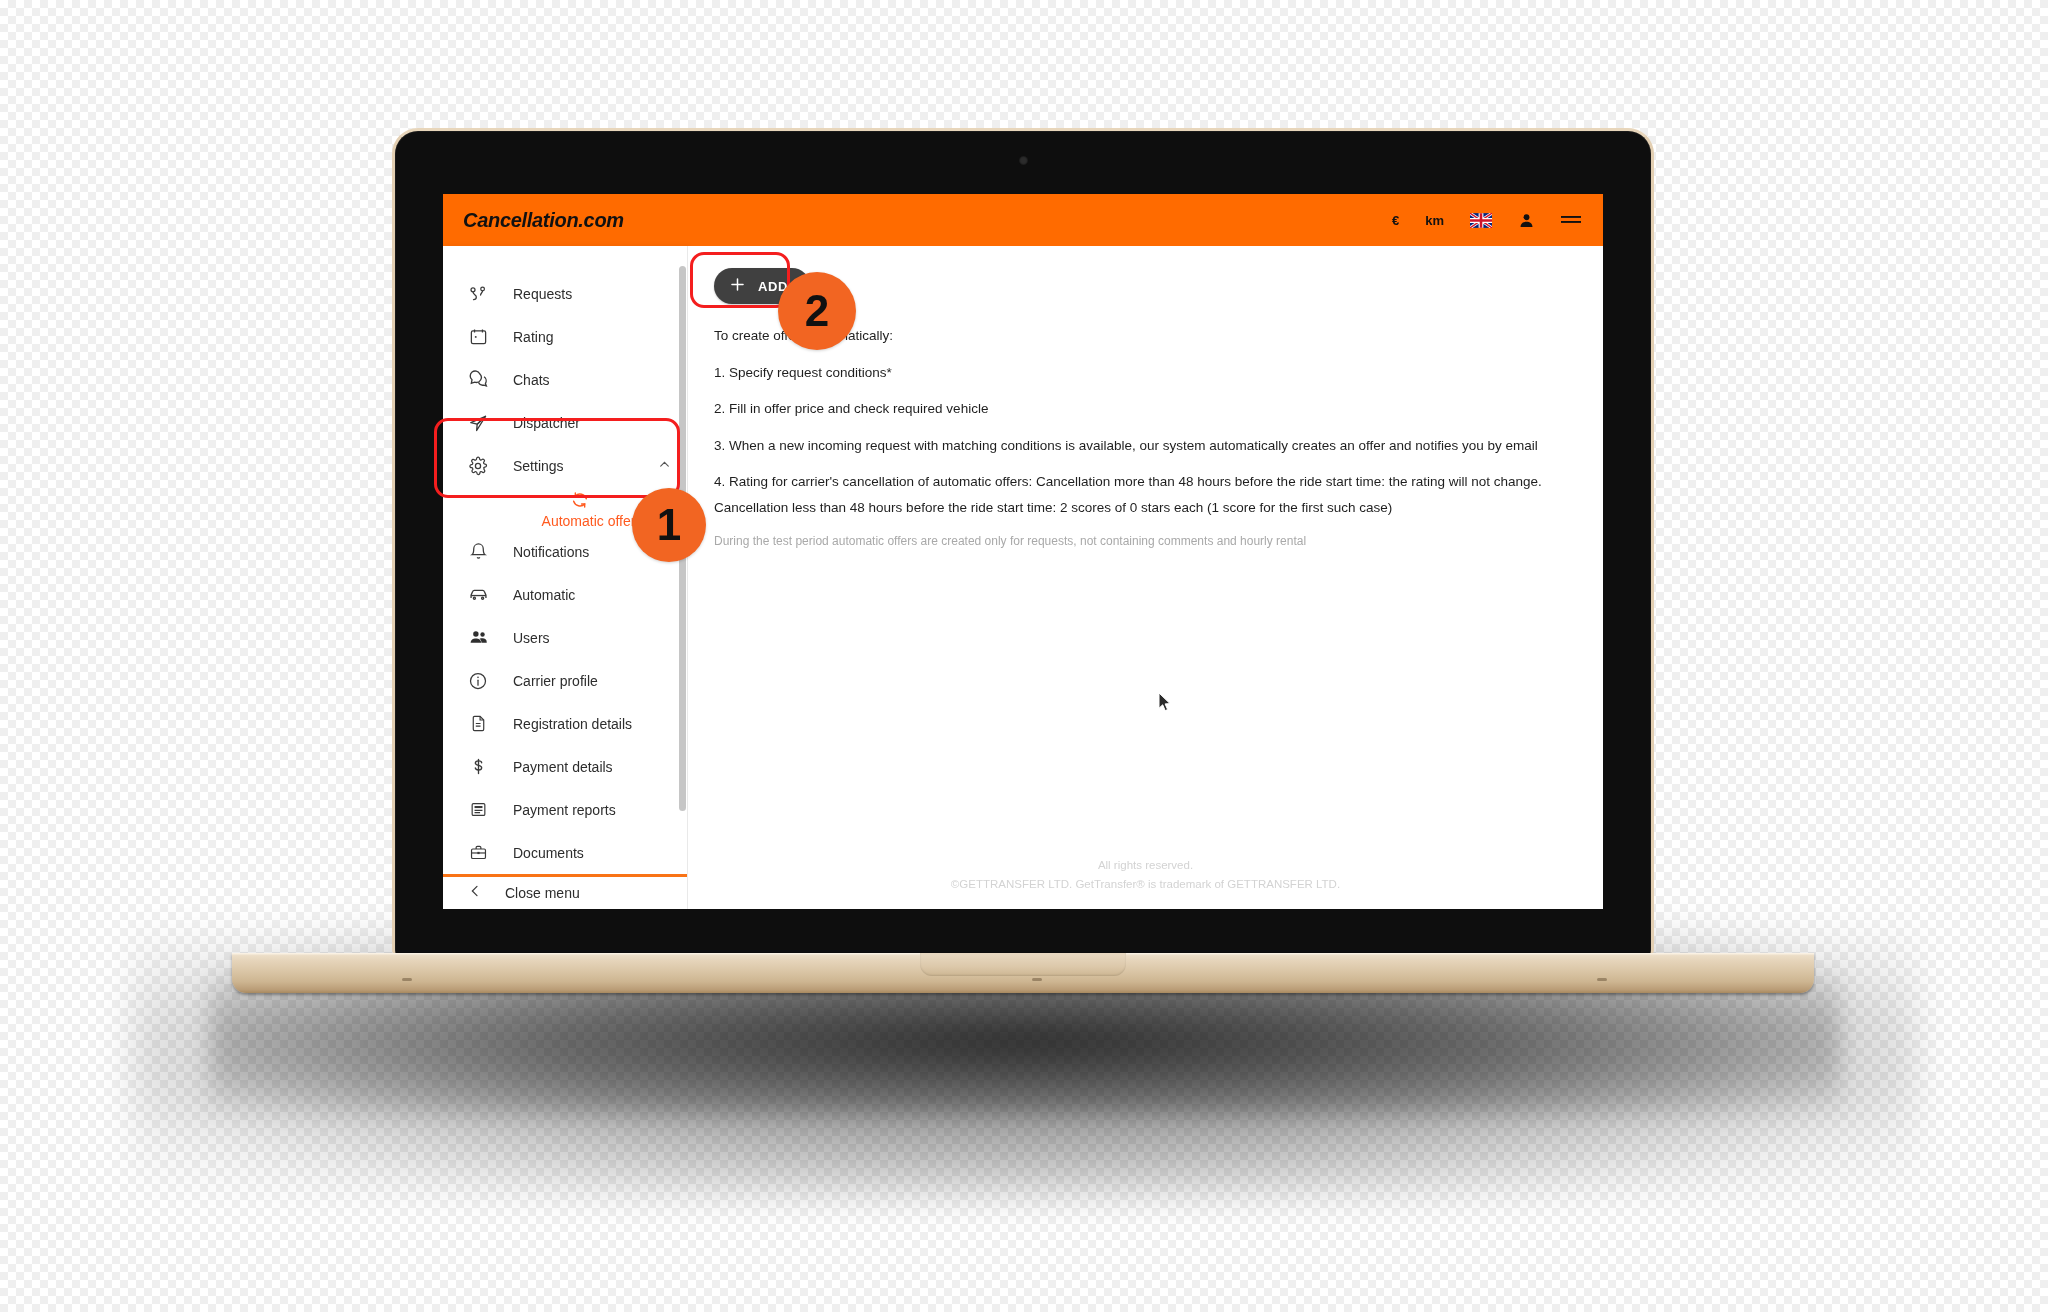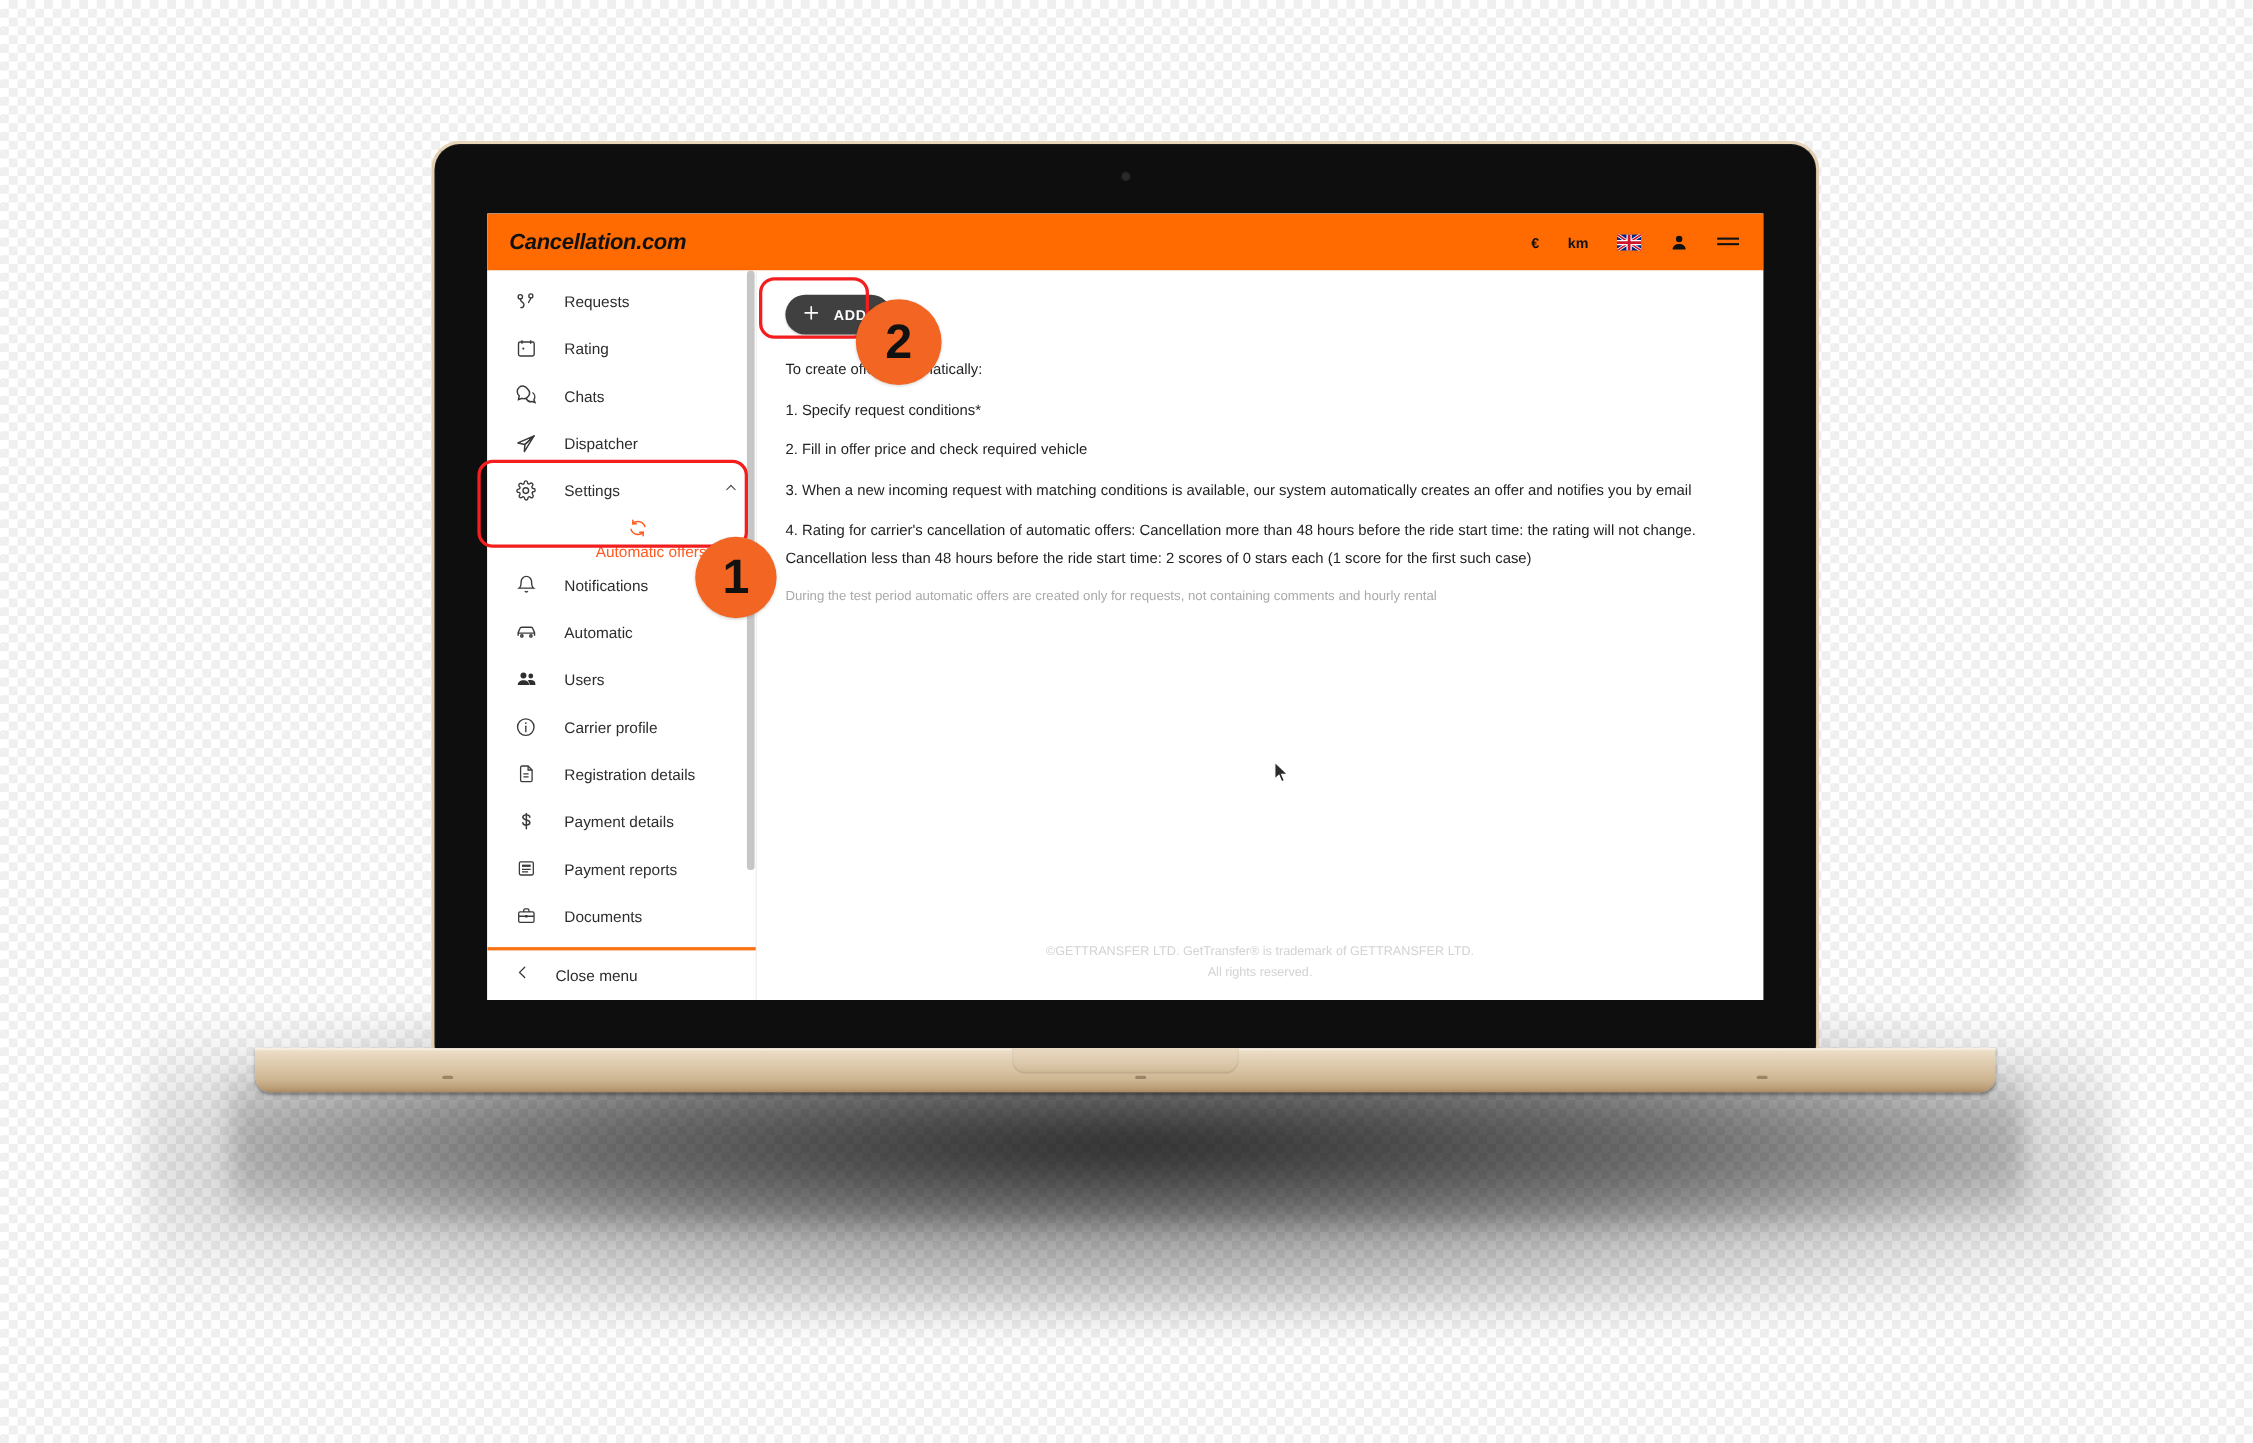--- a/index.html
+++ b/index.html
@@ -145,21 +145,21 @@
   
   .sidebar {
     width: 245px;
     background: #ffffff;
     border-right: 1px solid #e9e9e9;
     position: relative;
     display: flex;
     flex-direction: column;
     box-shadow: 2px 0 6px rgba(0,0,0,0.07);
   }
-  .nav-scroll { flex: 1; padding-top: 6px; position: relative; }
+  .nav-scroll { flex: 1; padding-top: 6px; position: relative; margin-top: 20px; }
 
   .nav-item {
     height: 43px;
     display: flex;
     align-items: center;
     padding-left: 22px;
     cursor: pointer;
   }
   .nav-item .ico {
     width: 26px; height: 24px;
@@ -505,22 +505,22 @@
             <div class="cline">To create offers automatically:</div>
             <div class="cline">1. Specify request conditions*</div>
             <div class="cline">2. Fill in offer price and check required vehicle</div>
             <div class="cline">3. When a new incoming request with matching conditions is available, our system automatically creates an offer and notifies you by email</div>
             <div class="cline tight">4. Rating for carrier's cancellation of automatic offers: Cancellation more than 48 hours before the ride start time: the rating will not change.</div>
             <div class="cline">Cancellation less than 48 hours before the ride start time: 2 scores of 0 stars each (1 score for the first such case)</div>
             <div class="cnote">During the test period automatic offers are created only for requests, not containing comments and hourly rental</div>
           </div>
 
           <div class="footer">
+            <div>All rights reserved.</div>
             <div>©GETTRANSFER LTD. GetTransfer® is trademark of GETTRANSFER LTD.</div>
-            <div>All rights reserved.</div>
           </div>
 
           <span class="cursor">
             <svg width="15" height="21" viewBox="0 0 15 21">
               <path d="M1,1 L1,16.2 L4.7,12.8 L7.2,18.6 L9.6,17.6 L7.1,11.9 L12,11.6 Z" fill="#2b2b2b" stroke="#ffffff" stroke-width="1"></path>
             </svg>
           </span>
         </div>
       </div>
     </div>

